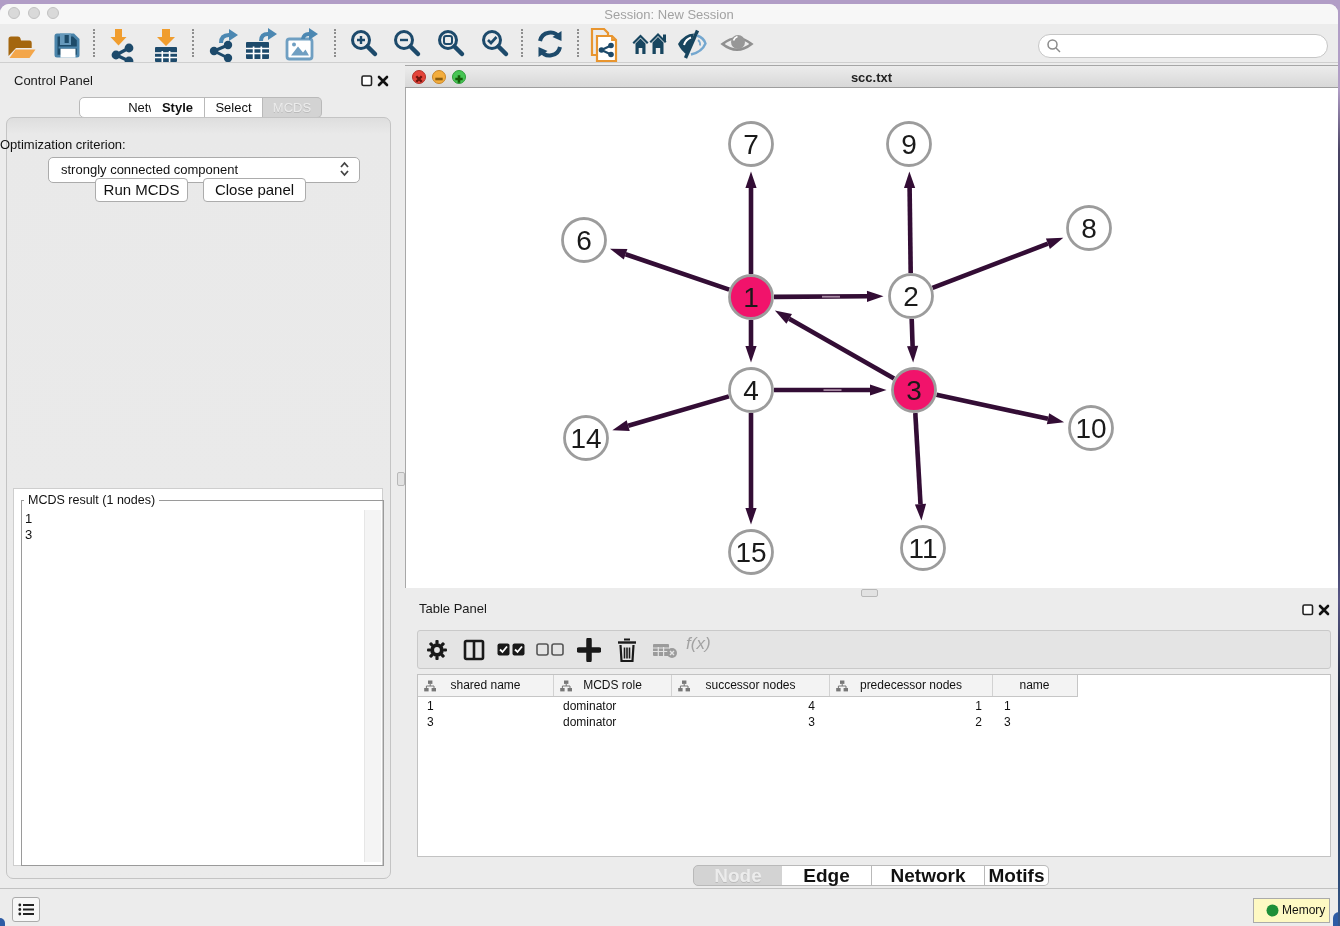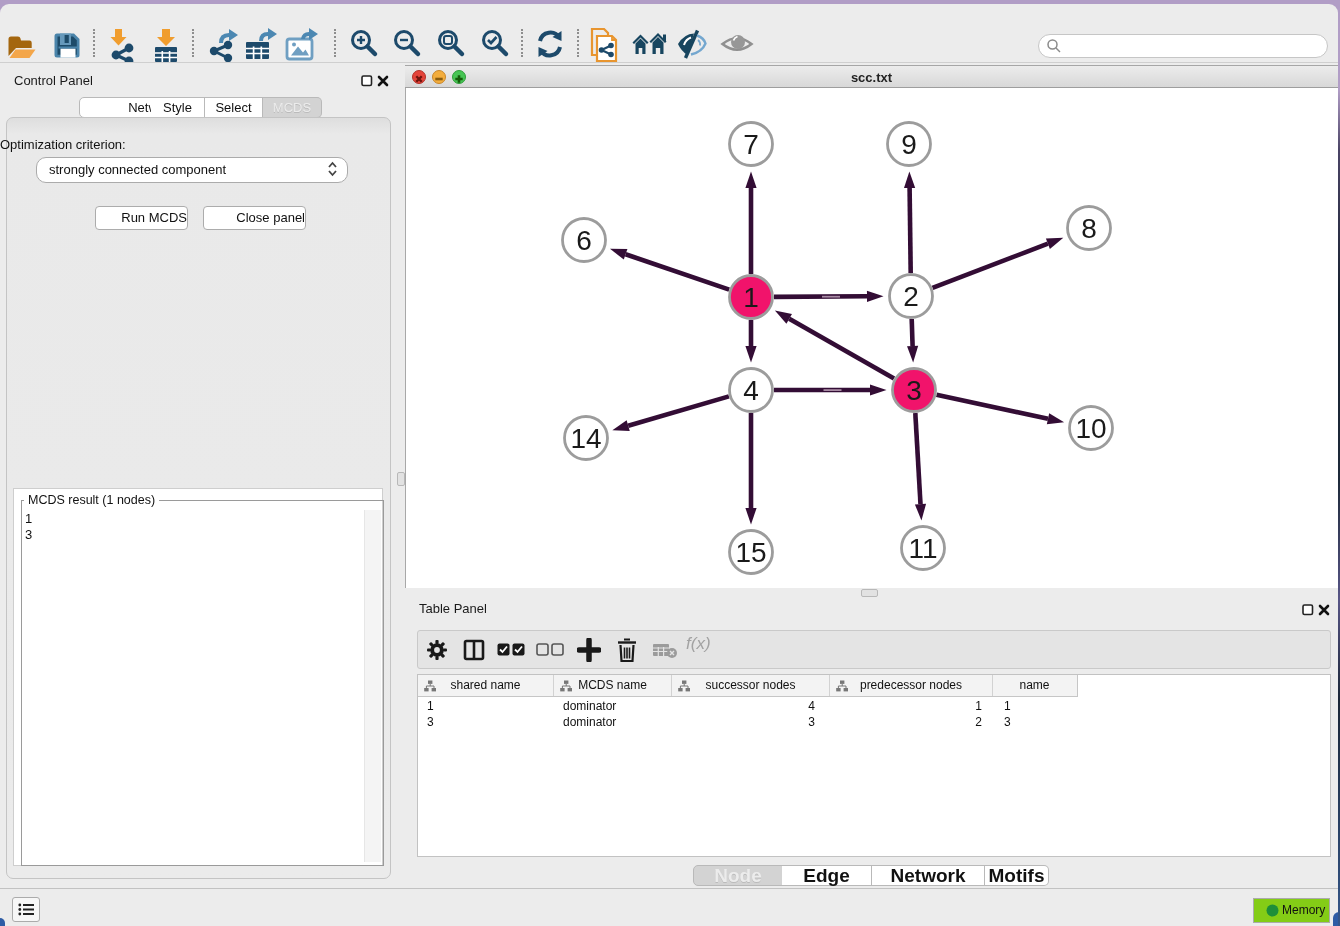--- a/index.html
+++ b/index.html
@@ -15,22 +15,22 @@
 .tsep{position:absolute;top:5px;height:28px;width:0;border-left:2px dotted #8e8e8e;}
 #searchbox{position:absolute;left:1038px;top:10px;width:288px;height:22px;background:#fff;border:1px solid #c6c6c6;border-radius:12px;}
 .ticon{position:absolute;top:4px;}
 
 #cpanel{position:absolute;left:0;top:59px;width:396px;height:825px;background:#ececec;}
 #cphead{position:absolute;left:14px;top:10px;font-size:13px;color:#1a1a1a;}
 #cptabs{position:absolute;left:79px;top:34px;height:21px;}
 .cptab{position:absolute;top:0;height:19px;background:#fff;border:1px solid #b9b9b9;box-sizing:content-box;font-size:13px;color:#111;text-align:center;line-height:19px;}
 #cpbody{position:absolute;left:6px;top:54px;width:383px;height:760px;background:linear-gradient(#dedede 0px,#e9e9e9 16px,#ebebeb 100%);border:1px solid #c4c4c4;border-radius:7px;}
 #optlabel{position:absolute;left:0;top:74px;width:100%;text-align:left;font-size:13px;color:#111;}
-#optsel{position:absolute;left:36px;top:94px;width:298px;height:24px;background:#fff;border:1px solid #ababab;border-radius:10px;font-size:13px;color:#111;line-height:24px;padding-left:12px;box-sizing:content-box;}
-.btn{position:absolute;top:143px;height:22px;background:#fff;border:1px solid #acacac;border-radius:4px;font-size:13px;color:#111;text-align:right;line-height:21px;}
+#optsel{position:absolute;left:48px;top:94px;width:298px;height:24px;background:#fff;border:1px solid #ababab;border-radius:5px;font-size:13px;color:#111;line-height:24px;padding-left:12px;box-sizing:content-box;}
+.btn{position:absolute;top:115px;height:22px;background:#fff;border:1px solid #acacac;border-radius:4px;font-size:15px;color:#111;text-align:center;line-height:21px;}
 #fieldset{position:absolute;left:13px;top:425px;width:370px;height:378px;background:#fff;border:1px solid #cecece;box-sizing:border-box;}
 #fsborder{position:absolute;left:7px;top:11px;width:361px;height:364px;border:1px solid #9a9a9a;}
 #fslegend{position:absolute;left:10px;top:4px;background:#fff;padding:0 4px;font-size:12.5px;color:#111;}
 #fsscroll{position:absolute;left:350px;top:21px;width:16px;height:352px;background:#f4f4f4;border-left:1px solid #e6e6e6;}
 
 #netwin{position:absolute;left:405px;top:59px;width:933px;height:534px;}
 #nettitle{position:absolute;left:0;top:2px;width:100%;height:23px;background:linear-gradient(#ececec,#d8d8d8);border-top:1px solid #a6a6a6;border-bottom:1px solid #9e9e9e;box-sizing:border-box;}
 #netname{position:absolute;left:0;top:4px;width:100%;text-align:center;font-size:13px;font-weight:bold;color:#222;}
 .mtl{position:absolute;top:4px;width:14px;height:14px;border-radius:50%;box-sizing:border-box;}
 #netcanvas svg{display:block;}
@@ -41,26 +41,32 @@
 #tptoolbar{position:absolute;left:12px;top:33px;width:912px;height:37px;background:#e4e4e4;border:1px solid #c9c9c9;border-radius:3px;}
 #ttable{position:absolute;left:12px;top:77px;width:912px;height:181px;background:#fff;border:1px solid #c2c2c2;}
 #thead{position:absolute;left:0;top:0;width:659px;height:21px;background:#f3f3f3;border-bottom:1px solid #c6c6c6;border-right:1px solid #c6c6c6;}
 .thcell{position:absolute;top:0;height:21px;border-right:1px solid #d2d2d2;font-size:12px;color:#111;text-align:center;line-height:21px;}
 .trow{position:absolute;font-size:12px;color:#111;}
 #ttabs{position:absolute;left:288px;top:268px;height:21px;}
 .ttab{position:absolute;top:0;height:19px;background:#fff;border:1px solid #b9b9b9;font-size:19px;font-weight:bold;color:#111;text-align:center;line-height:19px;}
 
 #statusbar{position:absolute;left:0;top:884px;width:1338px;height:38px;background:#ececec;border-top:1px solid #c2c2c2;}
 #listbtn{position:absolute;left:12px;top:8px;width:26px;height:23px;background:#f7f7f7;border:1px solid #ababab;border-radius:3px;}
-#membtn{position:absolute;left:1253px;top:9px;width:75px;height:23px;background:#84cc16;border:1px solid #ababab;font-size:12px;color:#111;}
+#membtn{position:absolute;left:1253px;top:9px;width:75px;height:23px;background:#fef9c3;border:1px solid #ababab;font-size:12px;color:#111;}
 </style></head>
 <body>
 <div id="app">
 <div id="deskpurple"></div>
 <div id="win">
+<div id="titlebar">
+ <div class="tl" style="left:8px;"></div>
+ <div class="tl" style="left:28px;"></div>
+ <div class="tl" style="left:47px;"></div>
+ <div id="apptitle">Session: New Session</div>
+</div>
 <div id="toolbar">
  <div class="tsep" style="left:93px;"></div>
  <div class="tsep" style="left:192px;"></div>
  <div class="tsep" style="left:334px;"></div>
  <div class="tsep" style="left:521px;"></div>
  <div class="tsep" style="left:577px;"></div>
 
  <svg class="ticon" style="left:6px;" width="32" height="32" viewBox="0 0 32 32">
   <path d="M2.5 28 V11 Q2.5 8.5 5 8.5 H12 Q14 8.5 14.4 10.2 L15 12.5 H23.5 Q25.7 12.5 25.7 14.7 V20 H10 Z" fill="#a4660e"></path>
   <path d="M3.5 30 L9.5 21.5 H29.5 L23.5 30 Z" fill="#f3a64a"></path>
@@ -191,21 +197,21 @@
 <div id="cpanel">
  <div id="cphead">Control Panel</div>
  <svg class="abs" style="left:361px;top:12px;" width="12" height="12" viewBox="0 0 12 12">
           <rect x="1" y="1" width="9.5" height="9.5" rx="1.5" fill="#fff" stroke="#222" stroke-width="1.6"></rect>
         </svg>
  <svg class="abs" style="left:377px;top:12px;" width="12" height="12" viewBox="0 0 12 12">
           <path d="M2 2 L10 10 M10 2 L2 10" stroke="#111" stroke-width="2.6" stroke-linecap="round"></path>
         </svg>
  <div id="cptabs">
   <div class="cptab" style="left:0;width:70px;border-radius:5px 0 0 5px;padding-left:37px;">Network</div>
-  <div class="cptab" style="left:72px;width:53px;border-left:none;">Style</div>
+  <div class="cptab" style="left:72px;width:53px;border-left:none;font-weight:bold;">Style</div>
   <div class="cptab" style="left:126px;width:57px;border-left:none;">Select</div>
   <div class="cptab" style="left:184px;width:58px;border-left:none;border-radius:0 5px 5px 0;background:#d3d3d3;color:#ececec;text-shadow:0 1px 0 #bbb;">MCDS</div>
  </div>
  <div id="cpbody"></div>
  <div id="optlabel">Optimization criterion:</div>
  <div id="optsel">strongly connected component
    <svg width="11" height="16" viewBox="0 0 11 16" style="position:absolute;right:9px;top:3px;">
     <path d="M2 6 L5.5 2 L9 6" fill="none" stroke="#444" stroke-width="1.8"></path>
     <path d="M2 10 L5.5 14 L9 10" fill="none" stroke="#444" stroke-width="1.8"></path>
    </svg>
@@ -364,21 +370,21 @@
             </g>
    <circle cx="20" cy="11" r="5" fill="#9b9b9b"></circle>
    <path d="M18 9 L22 13 M22 9 L18 13" stroke="#e4e4e4" stroke-width="1.4"></path>
   </svg>
 
   <div class="abs" style="left:268px;top:3px;font-family:Liberation Sans, sans-serif;font-style:italic;font-size:17px;color:#a2a2a2;">f(x)</div>
  </div>
  <div id="ttable">
   <div id="thead">
    <div class="thcell" style="left:0;width:135px;">shared name</div>
-   <div class="thcell" style="left:136px;width:117px;">MCDS name</div>
+   <div class="thcell" style="left:136px;width:117px;">MCDS role</div>
    <div class="thcell" style="left:254px;width:157px;">successor nodes</div>
    <div class="thcell" style="left:412px;width:162px;">predecessor nodes</div>
    <div class="thcell" style="left:575px;width:83px;border-right:none;">name</div>
   </div>
   <svg class="abs" style="left:6px;top:5px;" width="12" height="12" viewBox="0 0 12 12">
             <g fill="#777">
               <rect x="4" y="0.5" width="4.4" height="3.4"></rect>
               <rect x="0.2" y="8" width="4.4" height="3.4"></rect>
               <rect x="7.6" y="8" width="4.4" height="3.4"></rect>
             </g>

